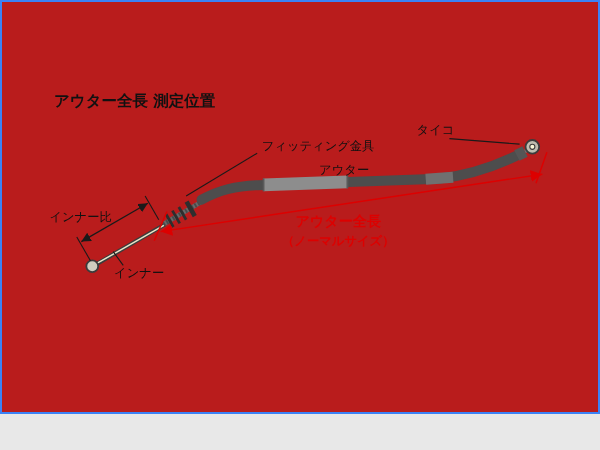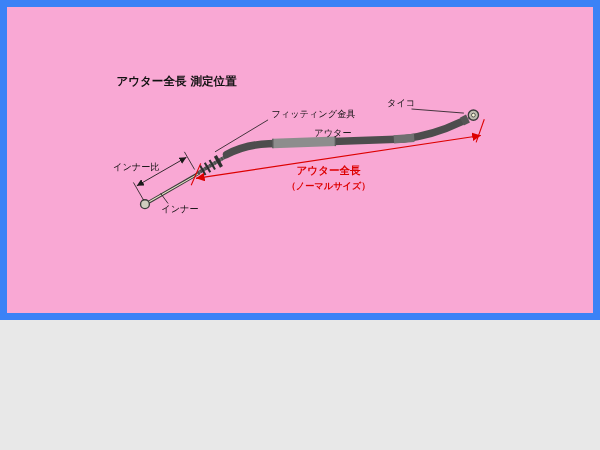--- a/index.html
+++ b/index.html
@@ -1,22 +1,22 @@
 <!DOCTYPE html>
 <html><head>
 <meta charset="utf-8">
 <style>
   html, body { margin: 0; padding: 0; background: #e8e8e8; }
   .page {
     position: relative;
     width: 600px;
-    height: 320px;
+    height: 414px;
     box-sizing: border-box;
-    background: #f9a8d4;
-    border: 7px solid #3b82f6;
+    background: #b91c1c;
+    border: 2px solid #3b82f6;
     overflow: hidden;
     font-family: "DejaVu Sans", sans-serif;
   }
   .page svg { display: block; width: 100%; height: 100%; }
   text { font-family: "DejaVu Sans", "Liberation Sans", sans-serif; }
   .title-text { font-size: 17px; font-weight: bold; fill: #111111; }
   .lbl { font-size: 13.5px; fill: #111111; }
   .red-lbl-main { font-size: 15.5px; font-weight: bold; }
   .red-lbl-sub  { font-size: 13.5px; font-weight: bold; }
 </style>

